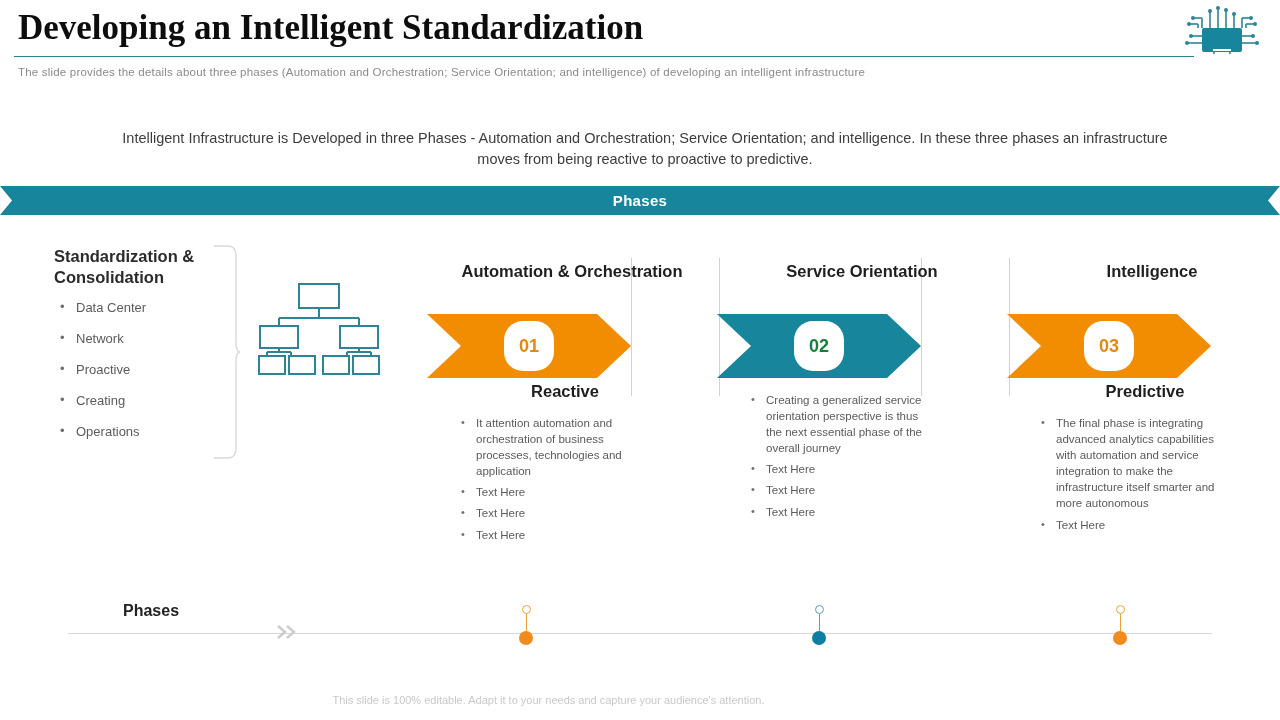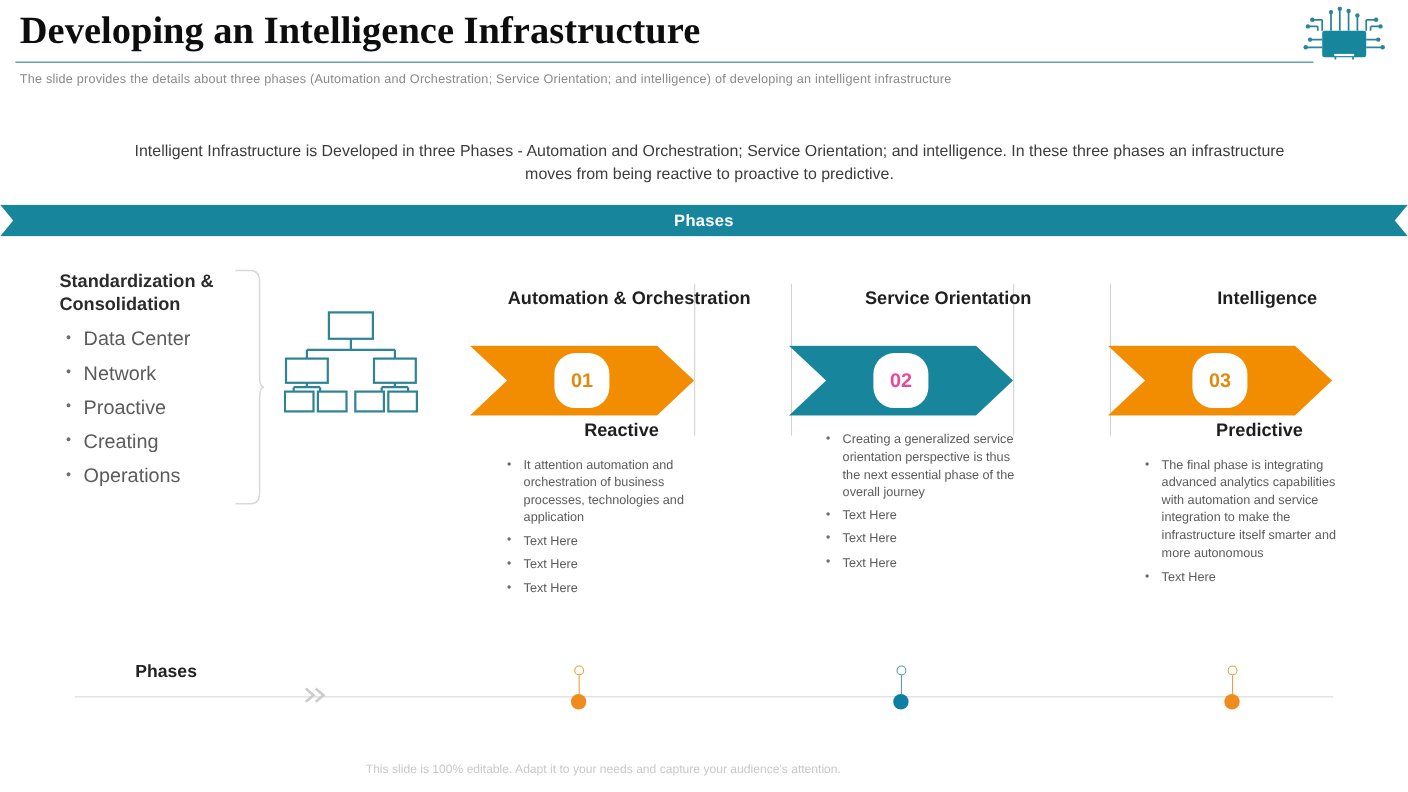--- a/index.html
+++ b/index.html
@@ -101,21 +101,21 @@
     line-height: 21px;
   }
   .std-list {
     margin: 12px 0 0 0;
     padding: 0;
     list-style: none;
   }
   .std-list li {
     position: relative;
     padding-left: 22px;
-    font-size: 18px;
+    font-size: 13px;
     color: #5b5b5b;
     line-height: 16px;
     margin-bottom: 15px;
   }
   .std-list li::before {
     content: "\2022";
     position: absolute;
     left: 6px;
     top: -1px;
     color: #6e6e6e;
@@ -187,21 +187,21 @@
     height: 50px;
     background: #ffffff;
     display: flex;
     align-items: center;
     justify-content: center;
     font-size: 18px;
     font-weight: 700;
     border-radius: 19px;
   }
   .num-box.orange { color: #E08A11; }
-  .num-box.teal   { color: #ec4899; }
+  .num-box.teal   { color: #15803d; }
 
   .phase-state {
     margin-top: 4px;
     text-align: center;
     font-size: 16.5px;
     font-weight: 700;
     color: #1f1f1f;
     padding-right: 14px;
   }
   .phase-points {
@@ -284,21 +284,21 @@
     top: 694px;
     width: 1097px;
     text-align: center;
     font-size: 11px;
     color: #c9c9c9;
   }
 </style>
 </head>
 <body>
 
-<div class="slide-title">Developing an Intelligence Infrastructure</div>
+<div class="slide-title">Developing an Intelligent Standardization</div>
 <div class="title-rule"></div>
 <div class="slide-subtitle">The slide provides  the details about three phases (Automation and Orchestration; Service Orientation; and intelligence) of developing  an intelligent infrastructure</div>
 
 <div class="chip-icon">
   <svg viewBox="0 0 82 52" width="82" height="52">
     <g stroke="#2E8496" stroke-width="1.6" fill="none">
       <line x1="30" y1="6" x2="30" y2="22"></line>
       <line x1="38" y1="2" x2="38" y2="22"></line>
       <line x1="46" y1="5" x2="46" y2="22"></line>
       <line x1="54" y1="9" x2="54" y2="22"></line>

